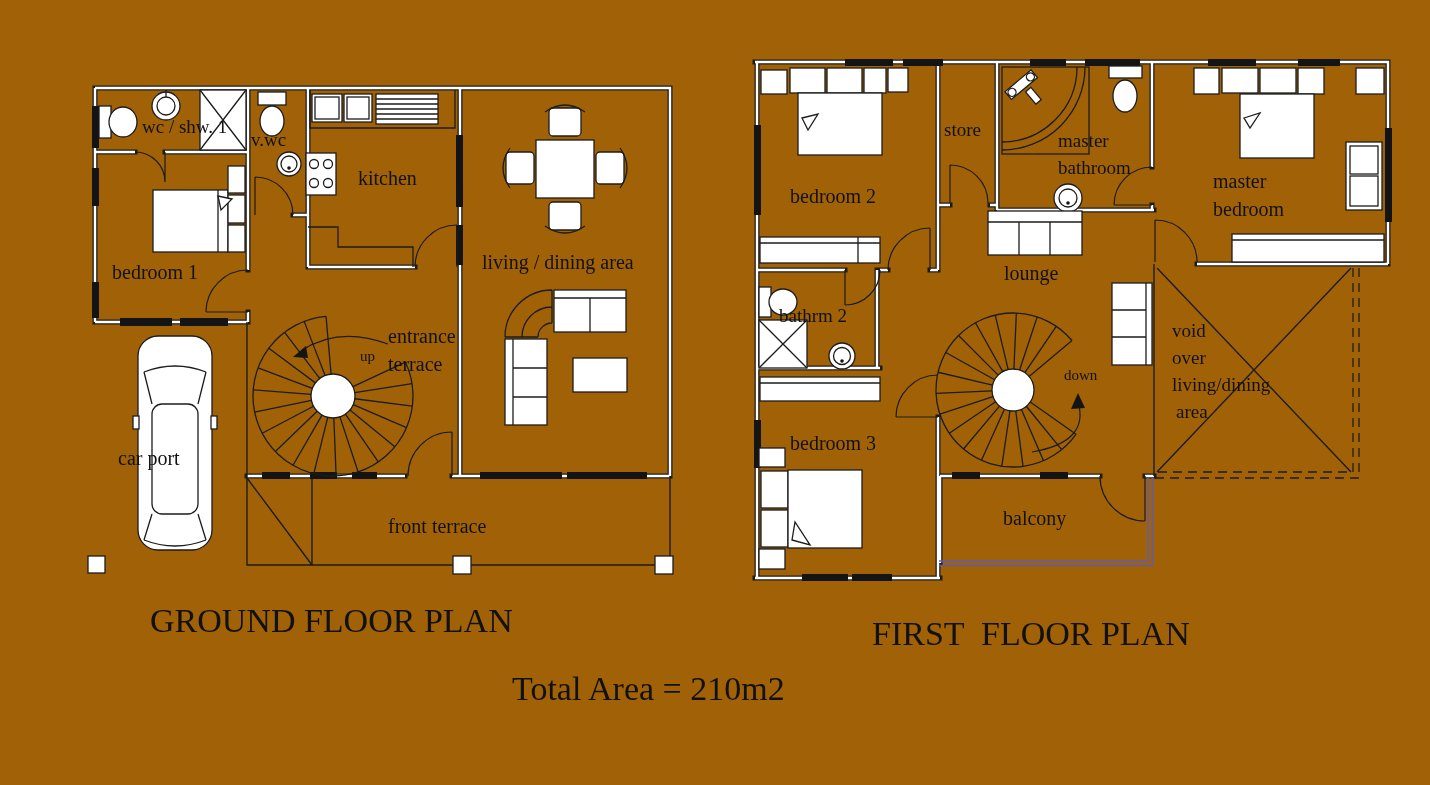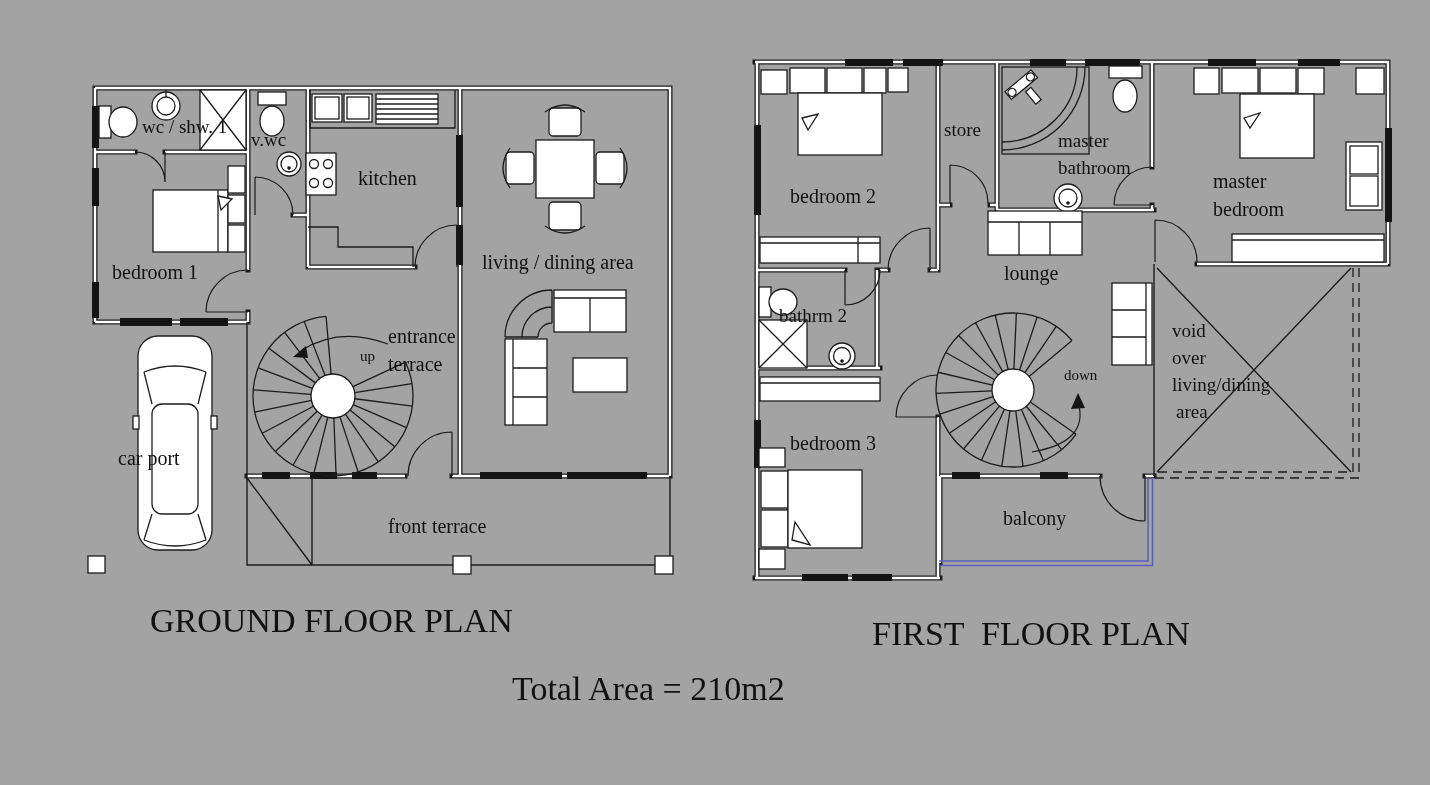--- a/index.html
+++ b/index.html
@@ -1,16 +1,16 @@
 <!DOCTYPE html>
 <html><head>
 <meta charset="utf-8">
 <style>
   html,body{margin:0;padding:0;background:#fff;}
-  #canvas{position:relative;width:1430px;height:785px;background:#a3a3a3;overflow:hidden;}
+  #canvas{position:relative;width:1430px;height:785px;background:#a16207;overflow:hidden;}
   svg{display:block;}
   .wall{fill:none;stroke:#1c1c1c;stroke-width:5;stroke-linecap:square;}
   .wall-core{fill:none;stroke:#ffffff;stroke-width:2.4;stroke-linecap:butt;}
   .thin{fill:none;stroke:#1c1c1c;stroke-width:1.4;}
   .fline{fill:none;stroke:#1c1c1c;stroke-width:1.3;}
   .furn{fill:#ffffff;stroke:#1c1c1c;stroke-width:1.3;}
   .door{fill:none;stroke:#1c1c1c;stroke-width:1.2;}
   .win{fill:#141414;stroke:none;}
   .dash{fill:none;stroke:#1c1c1c;stroke-width:1.3;stroke-dasharray:9 6;}
   .blue{fill:none;stroke-width:1.5;}

